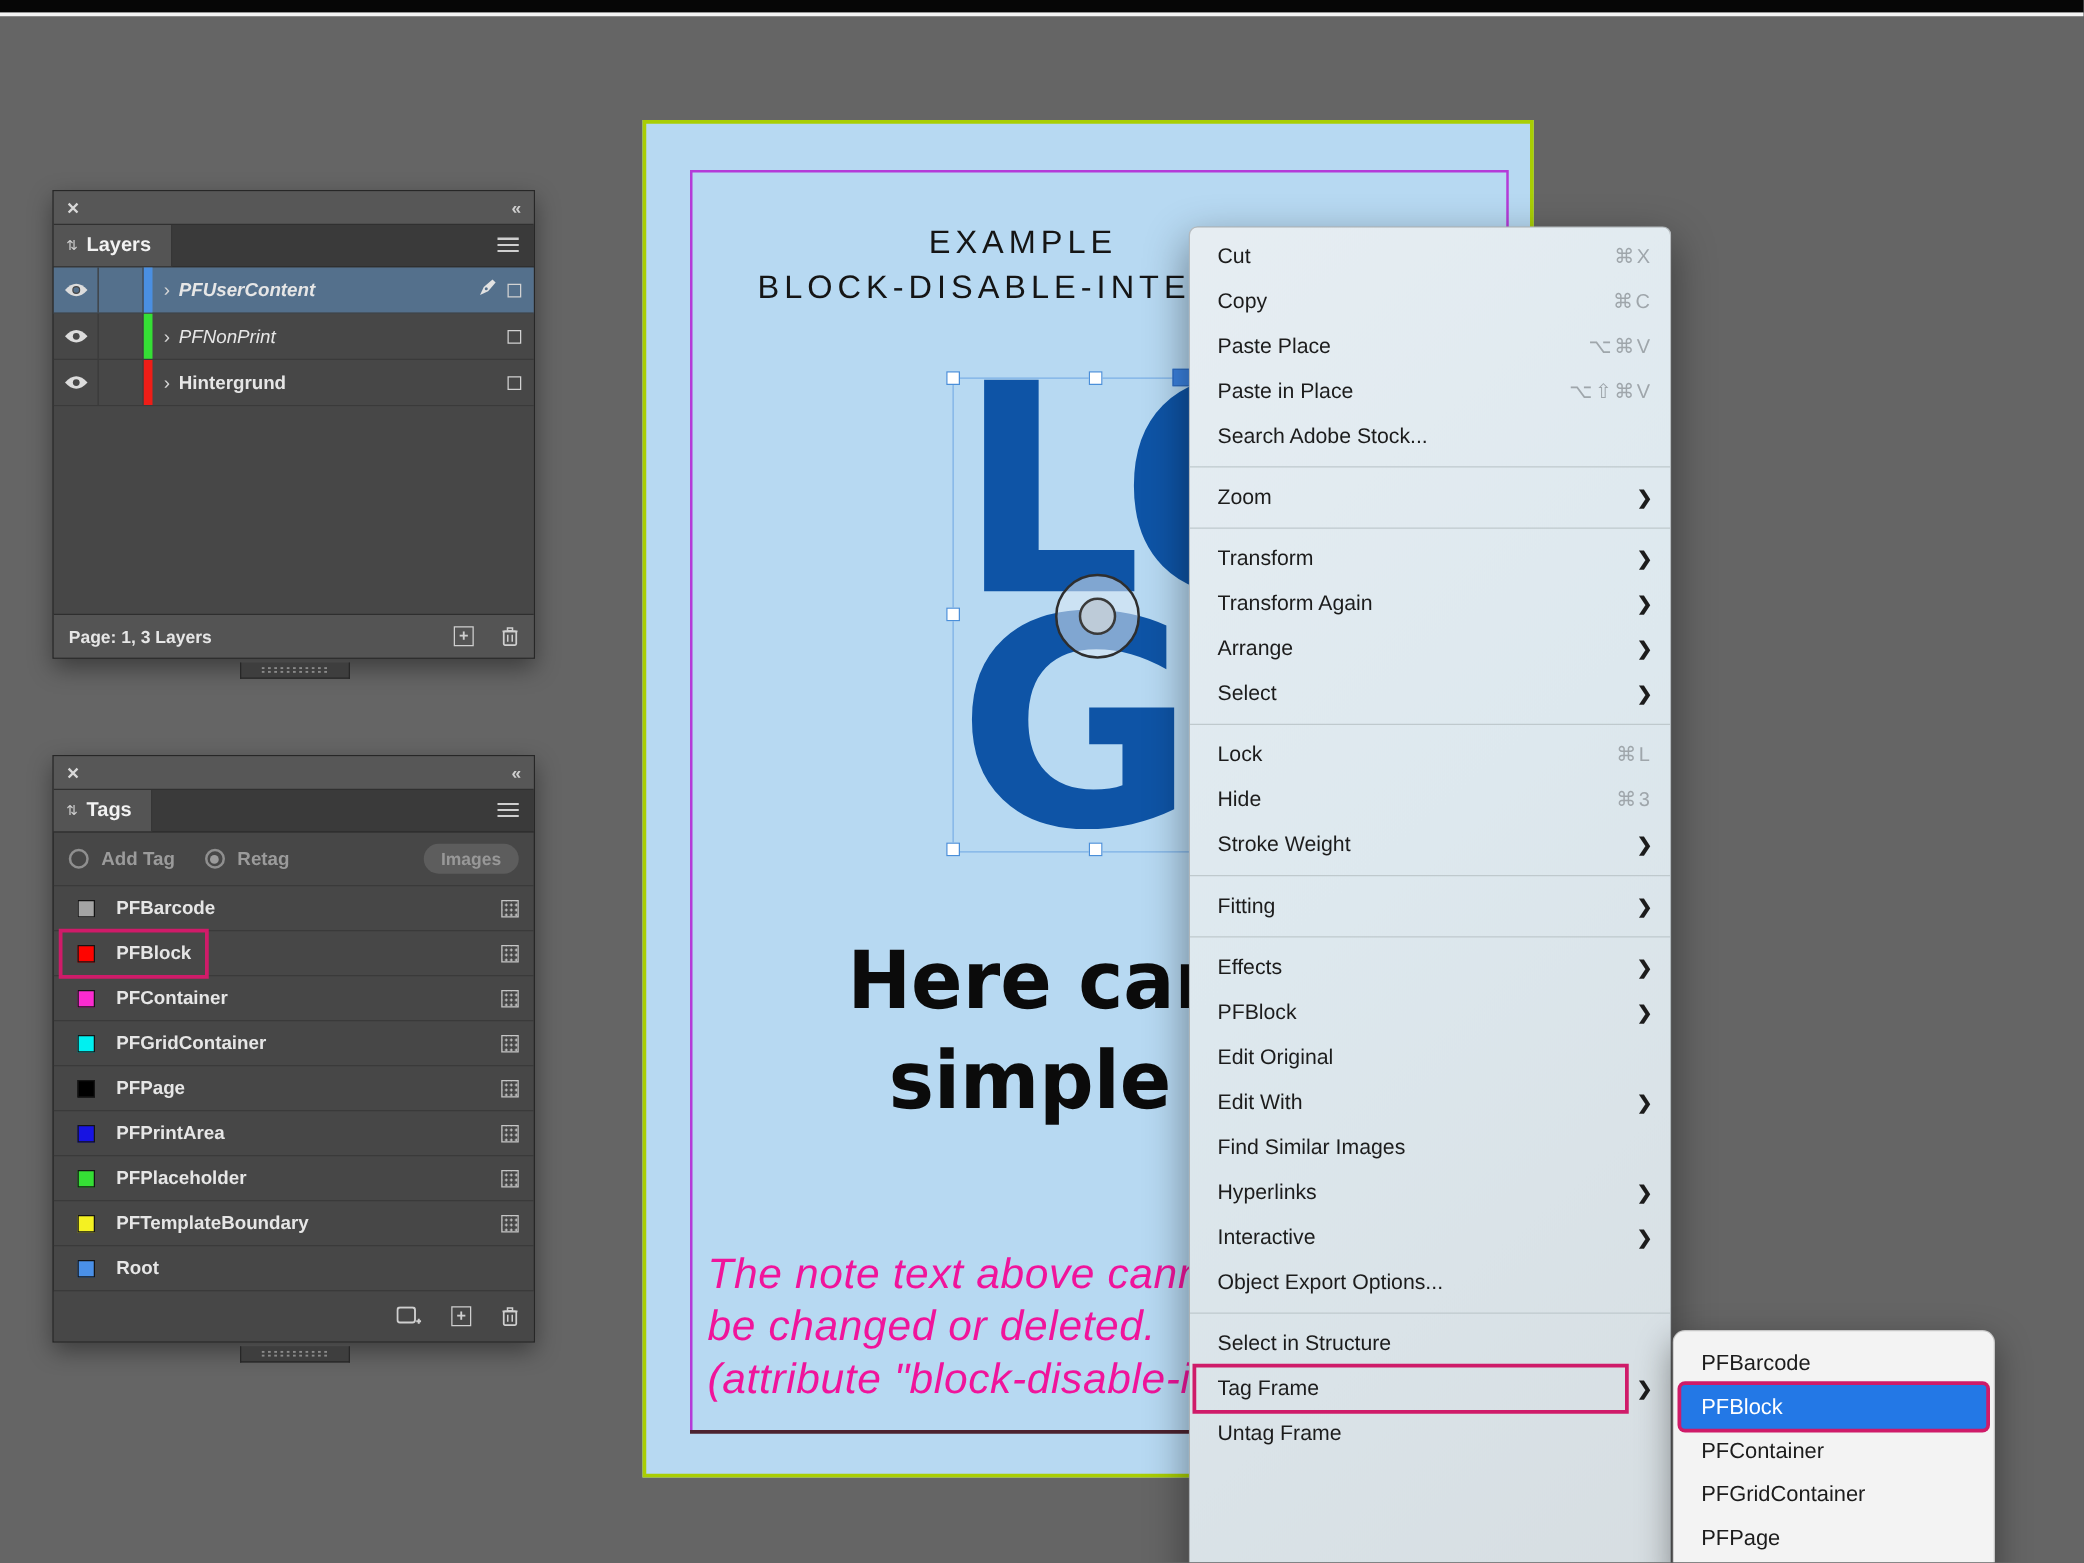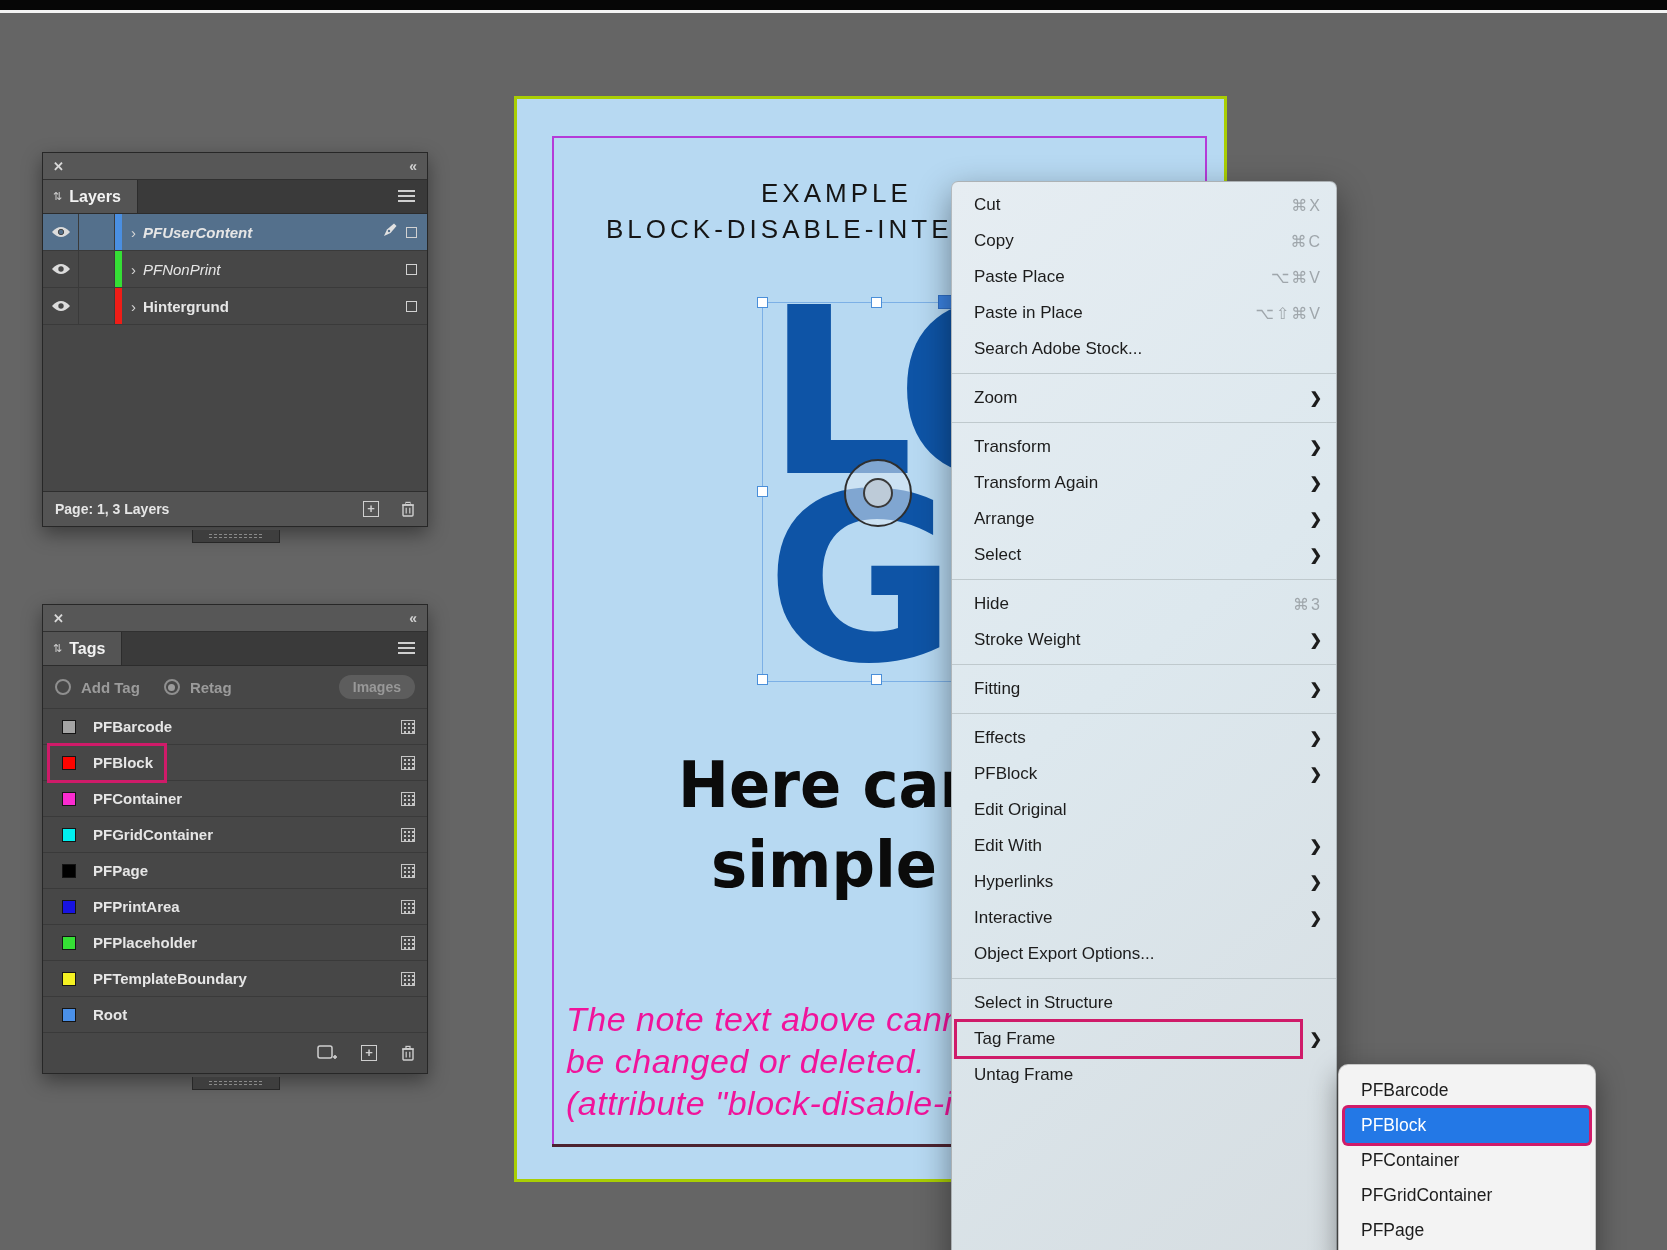--- a/index.html
+++ b/index.html
@@ -118,21 +118,21 @@
 
 <div class="screen">
 
   <div class="abs top-black"></div>
   <div class="abs top-white"></div>
 
   <div class="abs page"></div>
   <div class="abs inner-frame"></div>
   <div class="abs inner-frame-bottom"></div>
 
-  <div class="abs doc-heading" style="left:761px;top:178px;">EXAMPLE</div>
+  <div class="abs doc-heading" style="left:743px;top:178px;">EXAMPLE</div>
   <div class="abs doc-heading" style="left:606px;top:214px;">BLOCK-DISABLE-INTE</div>
 
   <div class="abs logo-text" style="left:766px;top:300px;">
     <div>LO</div>
     <div>GO</div>
   </div>
 
   <div class="abs sel-frame"></div>
   <div class="abs handle" style="left:757px;top:297px;"></div>
   <div class="abs handle" style="left:871px;top:297px;"></div>
@@ -355,20 +355,24 @@
     <div class="mi">
       <span>Arrange</span>
       <span class="arrow">❯</span>
       </div>
     <div class="mi">
       <span>Select</span>
       <span class="arrow">❯</span>
       </div>
     <div class="mdiv"></div>
     <div class="mi">
+      <span>Lock</span>
+      <span class="sc">⌘L</span>
+      </div>
+    <div class="mi">
       <span>Hide</span>
       <span class="sc">⌘3</span>
       </div>
     <div class="mi">
       <span>Stroke Weight</span>
       <span class="arrow">❯</span>
       </div>
     <div class="mdiv"></div>
     <div class="mi">
       <span>Fitting</span>
@@ -382,20 +386,23 @@
     <div class="mi">
       <span>PFBlock</span>
       <span class="arrow">❯</span>
       </div>
     <div class="mi">
       <span>Edit Original</span>
       </div>
     <div class="mi">
       <span>Edit With</span>
       <span class="arrow">❯</span>
+      </div>
+    <div class="mi">
+      <span>Find Similar Images</span>
       </div>
     <div class="mi">
       <span>Hyperlinks</span>
       <span class="arrow">❯</span>
       </div>
     <div class="mi">
       <span>Interactive</span>
       <span class="arrow">❯</span>
       </div>
     <div class="mi">

